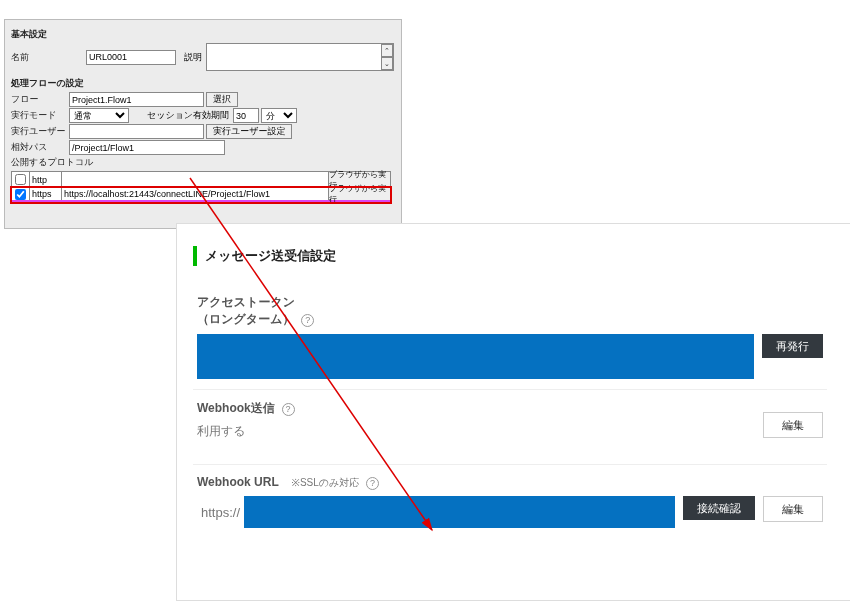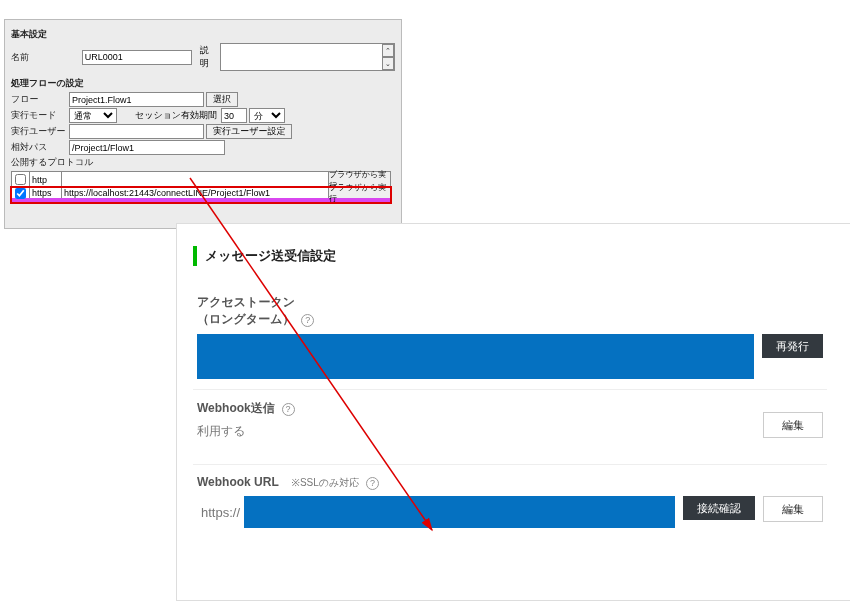--- a/index.html
+++ b/index.html
@@ -4,35 +4,35 @@
   <style>
     * { box-sizing: border-box; margin: 0; padding: 0; }
     body { font-family: "MS Gothic", "Meiryo", sans-serif; font-size: 10px; background: #fff; width: 850px; height: 605px; position: relative; }
 
     
     .dialog { position: absolute; left: 4px; top: 19px; width: 398px; height: 210px; background: #ececec; border: 1px solid #bbb; padding: 6px 6px 0 6px; }
     .sect-title { font-size: 9px; font-weight: bold; color: #222; margin: 2px 0 2px 0; }
     .row { display: flex; align-items: center; margin: 1px 0; }
     .label { width: 58px; font-size: 9px; color: #222; }
     .input-text { height: 15px; border: 1px solid #888; background: #fff; font-size: 9px; padding: 0 2px; font-family: inherit; }
-    .w110 { width: 110px; margin-left: 17px; }
+    .w110 { width: 90px; margin-left: 17px; }
     .w135 { width: 135px; }
     .w156 { width: 156px; }
     .w26 { width: 26px; }
     .desc-label { font-size: 9px; margin-left: 8px; margin-right: 4px; }
     .desc-box { position: relative; width: 188px; height: 28px; border: 1px solid #888; background: #fff; }
     .spinner { position: absolute; right: 0; top: 0; bottom: 0; width: 12px; display: flex; flex-direction: column; }
     .spinner-btn { flex: 1; border: 1px solid #888; background: #f0f0f0; display: flex; align-items: center; justify-content: center; font-size: 7px; color: #333; }
     .btn-small { height: 15px; border: 1px solid #888; background: #efefef; font-size: 9px; padding: 0 6px; font-family: inherit; cursor: pointer; }
     select.input-text { padding: 0; }
 
     
     .proto-table { margin-top: 2px; width: 380px; }
     .proto-row { display: flex; height: 16px; border-top: 1px solid #888; border-left: 1px solid #888; }
-    .proto-table .proto-row:last-child { border-bottom: 5px solid #d946ef; }
+    .proto-table .proto-row:last-child { border-bottom: 3px solid #d946ef; }
     .cell-chk { width: 18px; border-right: 1px solid #888; display: flex; align-items: center; justify-content: center; background: #fff; }
     .cell-proto { width: 32px; border-right: 1px solid #888; padding: 0 2px; display: flex; align-items: center; background: #fff; font-size: 9px; }
     .cell-url { flex: 1; border-right: 1px solid #888; padding: 0 2px; display: flex; align-items: center; background: #fff; font-size: 9px; }
     .cell-btn { width: 62px; border-right: 1px solid #888; display: flex; align-items: center; justify-content: center; background: #efefef; font-size: 8px; cursor: pointer; }
     .proto-row.highlighted { outline: 2px solid #d00; outline-offset: -1px; }
     input[type=checkbox] { width: 11px; height: 11px; }
 
     
     .card { position: absolute; left: 176px; top: 223px; width: 678px; height: 378px; border: 1px solid #ddd; background: #fff; padding: 22px 26px 0 16px; }
     .card-heading { display: flex; align-items: center; font-size: 13px; font-weight: bold; color: #222; margin-bottom: 18px; }
@@ -74,21 +74,21 @@
   </div>
 
   <div class="sect-title" style="margin-top:6px">処理フローの設定</div>
   <div class="row">
     <span class="label">フロー</span>
     <input class="input-text w135" value="Project1.Flow1" style="">
     <button class="btn-small" style="margin-left:2px">選択</button>
   </div>
   <div class="row">
     <span class="label">実行モード</span>
-    <select class="input-text" style="width:48px">
+    <select class="input-text" style="width:60px">
       <option>通常</option>
     </select>
     <span style="margin-left:18px;font-size:9px">セッション有効期間</span>
     <input class="input-text w26" style="margin-left: 4px;" value="30">
     <select class="input-text" style="width:36px;margin-left:2px">
       <option>分</option>
     </select>
   </div>
   <div class="row">
     <span class="label">実行ユーザー</span>

